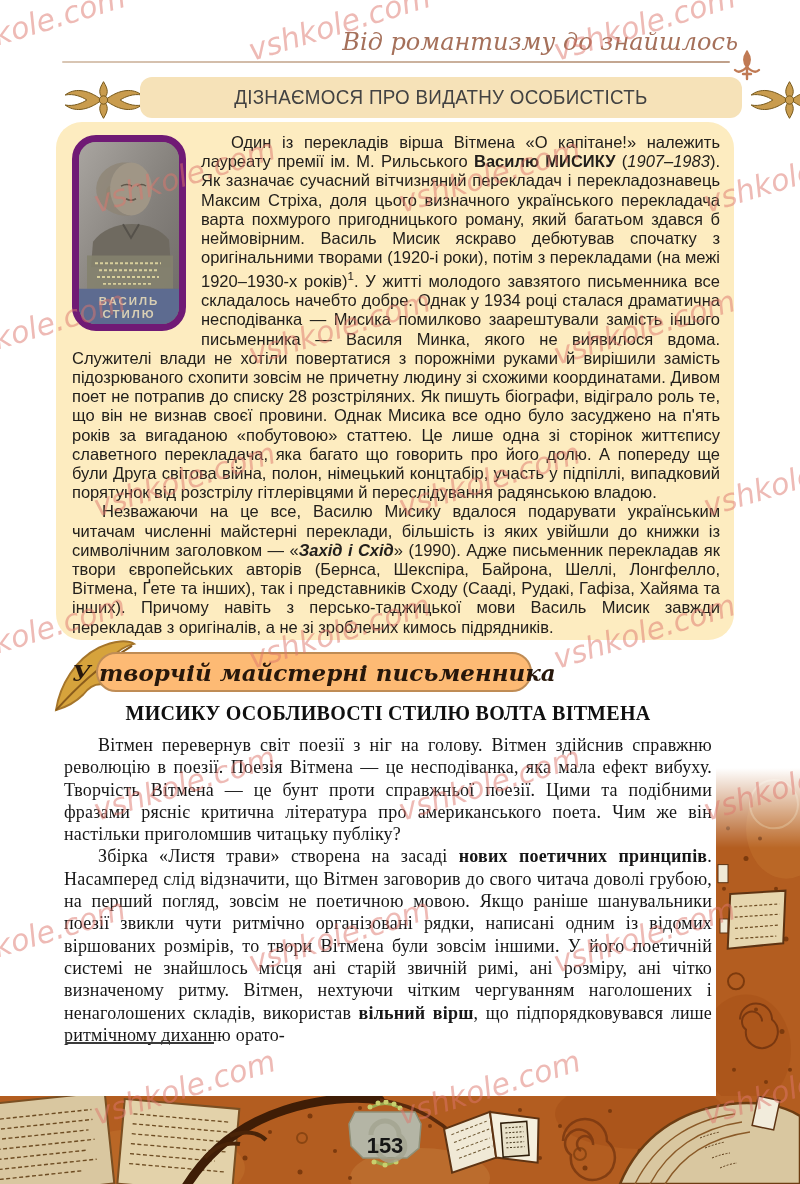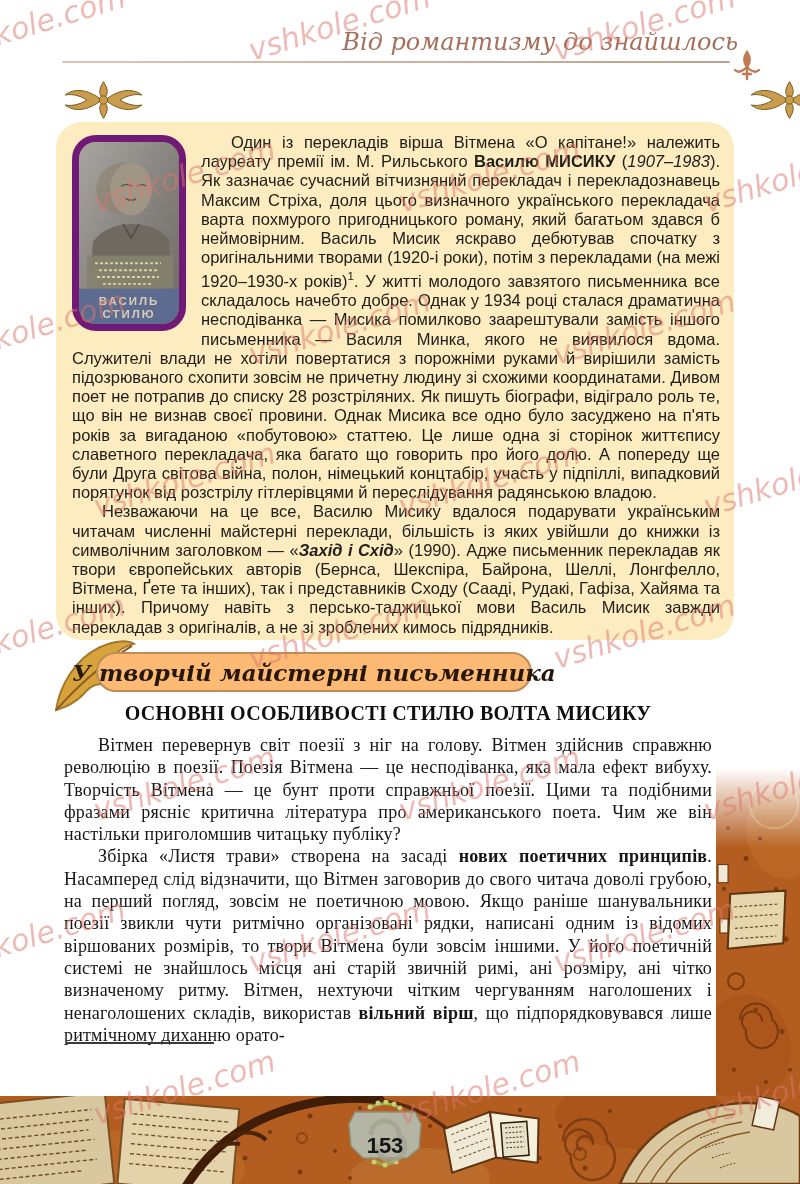--- a/index.html
+++ b/index.html
@@ -101,20 +101,23 @@
   </svg>
   <svg class="orn orn-r" width="95" height="40" viewBox="0 0 100 48">
     <g fill="#c99c4e" stroke="#77591c" stroke-width="1.2">
       <path d="M50,2 C44,12 44,16 50,24 C56,16 56,12 50,2Z"></path>
       <path d="M50,46 C44,36 44,32 50,24 C56,32 56,36 50,46Z"></path>
       <path d="M48,24 C30,10 14,10 4,18 C14,16 24,20 30,24 C24,28 14,32 4,30 C14,38 30,38 48,24Z"></path>
       <path d="M52,24 C70,10 86,10 96,18 C86,16 76,20 70,24 C76,28 86,32 96,30 C86,38 70,38 52,24Z"></path>
       <circle cx="50" cy="24" r="5"></circle>
     </g>
   </svg>
+  <div class="rubric">
+    <span>ДІЗНАЄМОСЯ ПРО ВИДАТНУ ОСОБИСТІСТЬ</span>
+  </div>
 
   <div class="infobox">
     <div class="portrait">
       <svg width="100" height="182" viewBox="0 0 100 186" preserveAspectRatio="none">
         <defs>
           <linearGradient id="pg" x1="0" y1="0" x2="1" y2="1">
             <stop offset="0" stop-color="#a9a5a0"></stop>
               <stop offset="0.55" stop-color="#84807b"></stop>
               <stop offset="1" stop-color="#6e6a66"></stop>
           </linearGradient>
@@ -141,21 +144,21 @@
 
   <svg class="quill" width="88" height="76" viewBox="0 0 90 78">
     <path d="M6,74 C10,48 26,22 50,10 C66,2 80,2 86,6 C78,8 70,12 64,20 C70,20 74,22 76,26 C66,26 56,32 50,40 C54,42 56,44 56,48 C48,46 40,50 34,58 C28,64 20,70 6,74Z" fill="#d6a33c" stroke="#a5752a" stroke-width="2"></path>
     <path d="M6,74 C26,52 48,30 84,8" stroke="#8a5c1c" stroke-width="2" fill="none"></path>
   </svg>
   <div class="workshop">
     <span>У творчій майстерні письменника</span>
   </div>
 
   <div class="article">
-    <h2>ОСНОВНІ ОСОБЛИВОСТІ СТИЛЮ ВОЛТА МИСИКУ</h2>
+    <h2>МИСИКУ ОСОБЛИВОСТІ СТИЛЮ ВОЛТА ВІТМЕНА</h2>
     <p><span>Вітмен перевернув світ поезії з ніг на голову. Вітмен здійснив справжню революцію в поезії. Поезія Вітмена — це несподіванка, яка мала ефект вибуху. Творчість Вітмена — це бунт проти справжньої поезії. Цими та подібними фразами рясніє критична література про американського поета. Чим же він настільки приголомшив читацьку публіку?</span></p>
     <p><span>Збірка «Листя трави» створена на засаді </span><span style="font-weight: bold;">нових поетичних принципів</span><span>. Насамперед слід відзначити, що Вітмен заговорив до свого читача доволі грубою, на перший погляд, зовсім не поетичною мовою. Якщо раніше шанувальники поезії звикли чути ритмічно організовані рядки, написані одним із відомих віршованих розмірів, то твори Вітмена були зовсім іншими. У його поетичній системі не знайшлось місця ані старій звичній римі, ані розміру, ані чітко визначеному ритму. Вітмен, нехтуючи чітким чергуванням наголошених і ненаголошених складів, використав </span><span style="font-weight: bold;">вільний вірш</span><span>, що підпорядковувався лише ритмічному диханню орато-</span></p>
   </div>
 
   <div class="footnote">
     <div class="footnote-rule"></div>
   </div>
 
   <div class="art-right">
     <svg width="84" height="328" viewBox="0 0 84 326" preserveAspectRatio="none">

